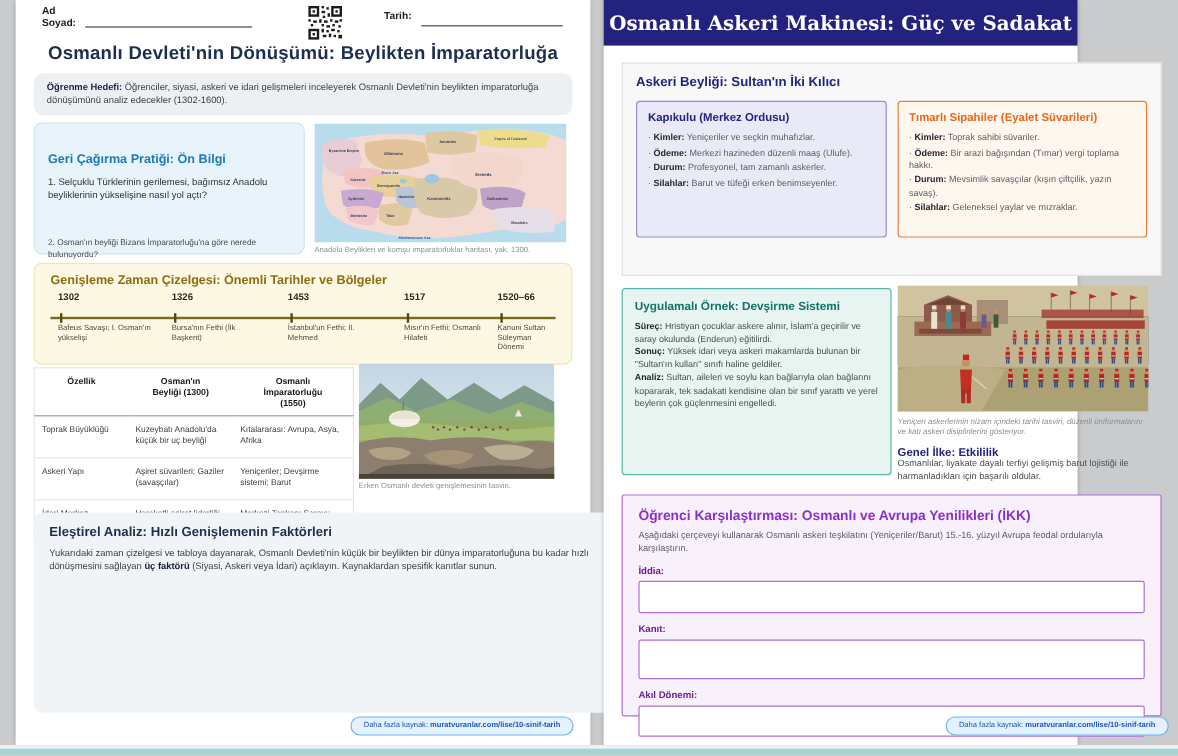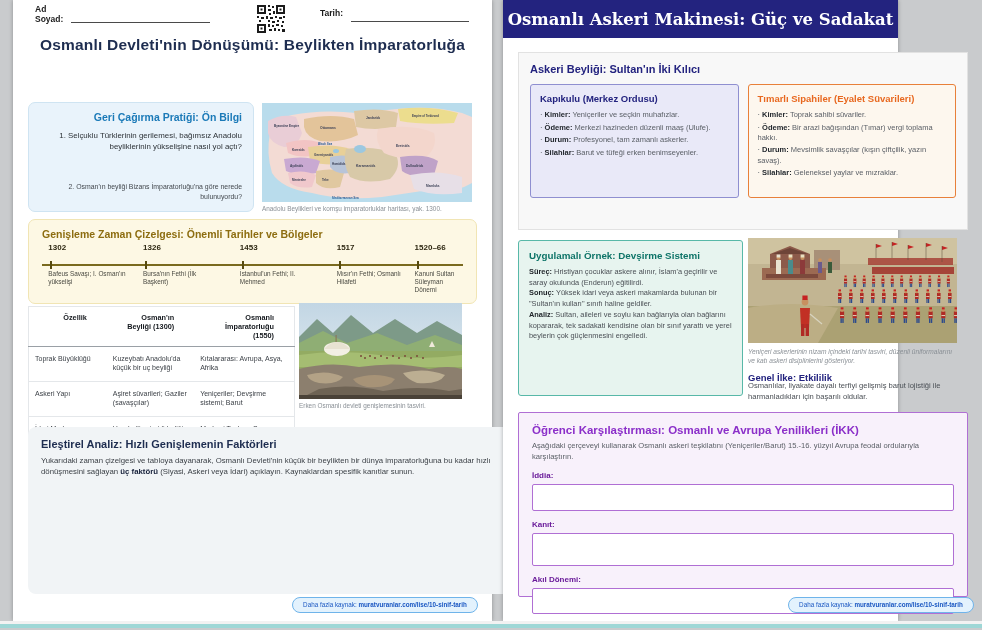--- a/index.html
+++ b/index.html
@@ -11,39 +11,39 @@
   .bottom-strip { position:absolute; left:0; top:624px; width:982px; height:4px; background:#9ed7d6; }
   .bottom-white { position:absolute; left:0; top:621px; width:982px; height:3px; background:#f2f2f2; }
   .abs { position:absolute; }
 
   
   .hdr-label { font-size:8.5px; font-weight:bold; color:#1c1c1c; line-height:1.15; }
   .write-line { border-bottom:1px solid #4a4a4a; height:12px; }
   .doc-title { font-size:15.5px; font-weight:bold; color:#1e2d50; text-align:center; letter-spacing:.2px; }
   .obj-box { background:#edf0f3; border-radius:8px; padding:7px 11px; font-size:7.8px; color:#3a3f45; line-height:1.35; }
   .obj-box b { color:#16203a; }
-  .recall-box { background:#e9f3fb; border:1px solid #cfe4f2; border-radius:7px; padding:8px 11px; box-sizing:border-box;text-align:right; }
+  .recall-box { background:#e9f3fb; border:1px solid #cfe4f2; border-radius:7px; padding:24px 11px; box-sizing:border-box; }
   .recall-title { color:#1b7ab8; font-weight:bold; font-size:10.5px; margin-bottom:8px; }
   .q1 { font-size:7.9px; color:#2e3338; line-height:1.35; }
   .q2 { font-size:6.9px; color:#43484e; line-height:1.35; margin-top:30px; }
   .caption { font-size:6.4px; color:#8a9096; line-height:1.3; }
   .img-frame { display:block; }
 
   .tl-box { background:#fdf8e4; border:1px solid #f1e5b4; border-radius:7px; padding:8px 13px; box-sizing:border-box; }
   .tl-title { color:#8d6d10; font-weight:bold; font-size:10.5px; line-height:1.2; max-width:330px; }
   .tl-years, .tl-labels { position:relative; }
   .tl-years { height:13px; margin-top:2px; }
   .tl-year { position:absolute; top:0; font-size:8px; font-weight:bold; color:#2e2812; }
   .tl-line { position:relative; height:2px; background:#7a6a1e; margin:8px 0 4px 0; }
   .tl-tick { position:absolute; top:-3px; width:2px; height:8px; background:#574b11; }
   .tl-labels { height:24px; }
   .tl-label { position:absolute; top:0; font-size:6.4px; color:#4a4a42; line-height:1.3; width:19%; }
 
   table.cmp { border-collapse:collapse; width:267px; font-size:7px; color:#3a3f45; border:1px solid #e4e7ea; }
-  table.cmp th { text-align:right; font-weight:bold; color:#15191e; border-bottom:1.5px solid #9aa0a6; padding:6px 20px; font-size:7.3px; vertical-align:top; }
+  table.cmp th { text-align:center; font-weight:bold; color:#15191e; border-bottom:1.5px solid #9aa0a6; padding:6px 20px; font-size:7.3px; vertical-align:top; }
   table.cmp td { border-bottom:1px solid #e4e7ea; padding:7px 6px 8px 6px; vertical-align:top; line-height:1.35; }
 
   .analysis-box { background:#f1f4f6; border-radius:8px; padding:11px 13px; box-sizing:border-box; }
   .analysis-title { font-size:11px; font-weight:bold; color:#1e2d50; margin-bottom:6px; }
   .analysis-text { font-size:7.8px; color:#3a3f45; line-height:1.4; }
   .analysis-text b { color:#16203a; }
 
   .footer-badge { position:absolute; background:#e3f2fd; border:1px solid #6fb4ea; border-radius:10px;
                   padding:3px 8px; font-size:6.3px; color:#1a57c2; text-align:center; line-height:1.3; width:168px; }
 
@@ -125,20 +125,23 @@
           <rect x="23" y="26" width="2" height="2"></rect>
         <rect x="27" y="26" width="3" height="3"></rect>
       </g>
     </svg>
 
     <div class="abs hdr-label" style="left:307px; top:9px;">Tarih:</div>
     <div class="abs write-line" style="left:338px; top:9px; width:118px;"></div>
 
     <div class="abs doc-title" style="left:15px; top:36px; width:449px;">Osmanlı Devleti'nin Dönüşümü: Beylikten İmparatorluğa</div>
 
+    <div class="abs obj-box" style="left:15px; top:61px; width:427px;">
+      <b>Öğrenme Hedefi:</b><span> Öğrenciler, siyasi, askeri ve idari gelişmeleri inceleyerek Osmanlı Devleti'nin beylikten imparatorluğa dönüşümünü analiz edecekler (1302-1600).</span>
+    </div>
 
     <div class="abs recall-box" style="left:15px; top:102px; width:226px; height:110px;">
       <div class="recall-title">Geri Çağırma Pratiği: Ön Bilgi</div>
       <div class="q1">1. Selçuklu Türklerinin gerilemesi, bağımsız Anadolu beyliklerinin yükselişine nasıl yol açtı?</div>
       <div class="q2">2. Osman'ın beyliği Bizans İmparatorluğu'na göre nerede bulunuyordu?</div>
     </div>
 
     <svg class="abs img-frame" style="left:249px; top:103px;" width="210" height="99" viewBox="0 0 210 99">
       <rect width="210" height="99" fill="#b9dcec"></rect>
       <path d="M8,30 Q4,20 14,16 L30,12 Q60,6 95,10 L135,6 Q170,2 200,10 L210,14 L210,80 Q190,92 160,88 L120,94 Q80,98 50,90 Q20,86 10,70 Q4,50 8,30 Z" fill="#f3dbd4"></path>

